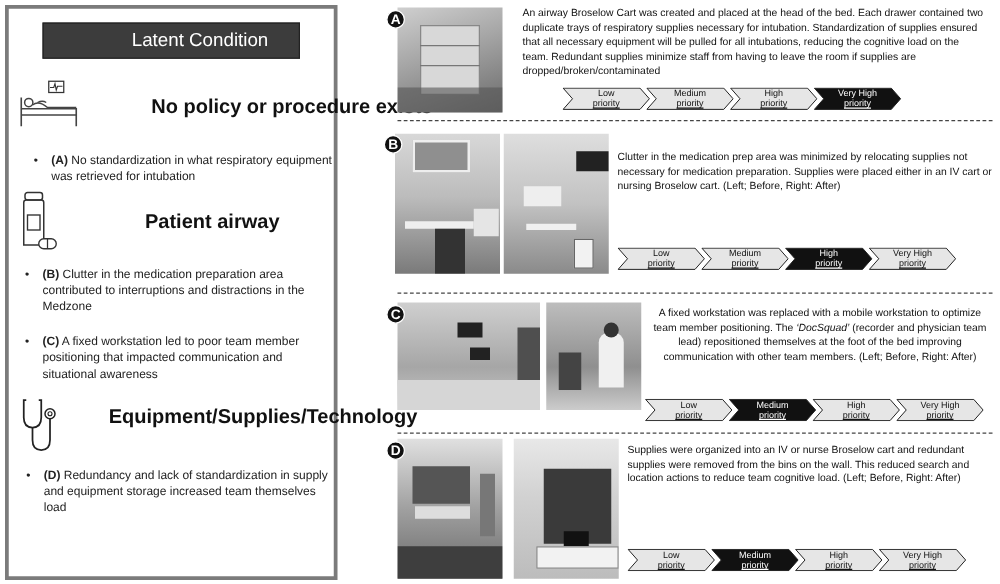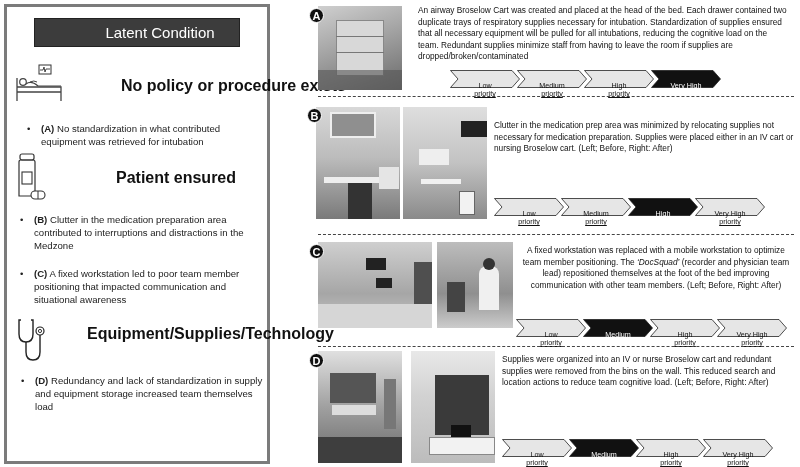--- a/index.html
+++ b/index.html
@@ -32,21 +32,21 @@
     display: flex; align-items: center; justify-content: center;
     border: 1px solid #fff;
   }
   .desc { position: absolute; font-size: 8.3px; line-height: 11.6px; color: #111; }
   .divider { position: absolute; left: 318px; width: 476px; border-top: 1.5px dashed #444; height: 0; }
 
   .chev-row { position: absolute; height: 18px; }
   .chev { position: absolute; top: 0; width: 70px; height: 18px; }
   .chev svg { position: absolute; left: 0; top: 0; }
   .chev .lbl {
-    position: absolute; left: 0; top: 11px; width: 70px; height: 18px;
+    position: absolute; left: 0; top: 0; width: 70px; height: 18px;
     font-size: 7.2px; line-height: 8px; text-align: center; padding-top: 1px;
   }
   .chev .lbl span { display: block; }
   .chev .lbl .l2 { text-decoration: underline; }
 </style>
 </head>
 <body>
 
 <div class="panel-border" style="height:460px; top:4px;"></div>
 
@@ -58,33 +58,33 @@
     <polyline points="26,6 29,6 30,3 31,8 32,5 36,5" fill="none" stroke="#333" stroke-width="0.9"></polyline>
     <path d="M3 14 V37 M3 28 H47 V37 M3 23 H47 V28" fill="none" stroke="#444" stroke-width="1.3"></path>
     <circle cx="9" cy="18" r="3.3" fill="none" stroke="#444" stroke-width="1.2"></circle>
     <path d="M12 20 Q17 16 24 22 L47 22" fill="none" stroke="#444" stroke-width="1.2"></path>
     <path d="M16 18 Q20 16 23 18" fill="none" stroke="#444" stroke-width="1"></path>
   </svg>
 </div>
 <div class="cat-title" style="left:78px; top:77px;">No policy or procedure exists</div>
 <div class="bullet" style="left:41px; top:122px; width:225px;">
   <span class="dot">•</span>
-  <b>(A)</b><span> No standardization in what contributed equipment was retrieved for intubation</span>
+  <b>(A)</b><span> No standardization in what respiratory equipment was retrieved for intubation</span>
 </div>
 
 <div class="cat-icon" style="left:15px; top:152px;">
   <svg width="34" height="50" viewBox="0 0 34 50">
     <rect x="5" y="2" width="14" height="6" rx="2" fill="none" stroke="#333" stroke-width="1.2"></rect>
     <path d="M4 10 Q4 8 6 8 H18 Q20 8 20 10 V44 H4 Z" fill="none" stroke="#333" stroke-width="1.2"></path>
     <rect x="7" y="20" width="10" height="12" fill="none" stroke="#333" stroke-width="1.1"></rect>
     <rect x="16" y="39" width="14" height="8" rx="4" fill="#fff" stroke="#333" stroke-width="1.1"></rect>
     <line x1="23" y1="39" x2="23" y2="47" stroke="#333" stroke-width="1"></line>
   </svg>
 </div>
-<div class="cat-title" style="left:73px; top:169px;">Patient ensured</div>
+<div class="cat-title" style="left:73px; top:169px;">Patient airway</div>
 <div class="bullet" style="left:34px; top:213px; width:232px;">
   <span class="dot">•</span>
   <b>(B)</b><span> Clutter in the medication preparation area contributed to interruptions and distractions in the Medzone</span>
 </div>
 <div class="bullet" style="left:34px; top:267px; width:232px;">
   <span class="dot">•</span>
   <b>(C)</b><span> A fixed workstation led to poor team member positioning that impacted communication and situational awareness</span>
 </div>
 
 <div class="cat-icon" style="left:17px; top:318px;">

